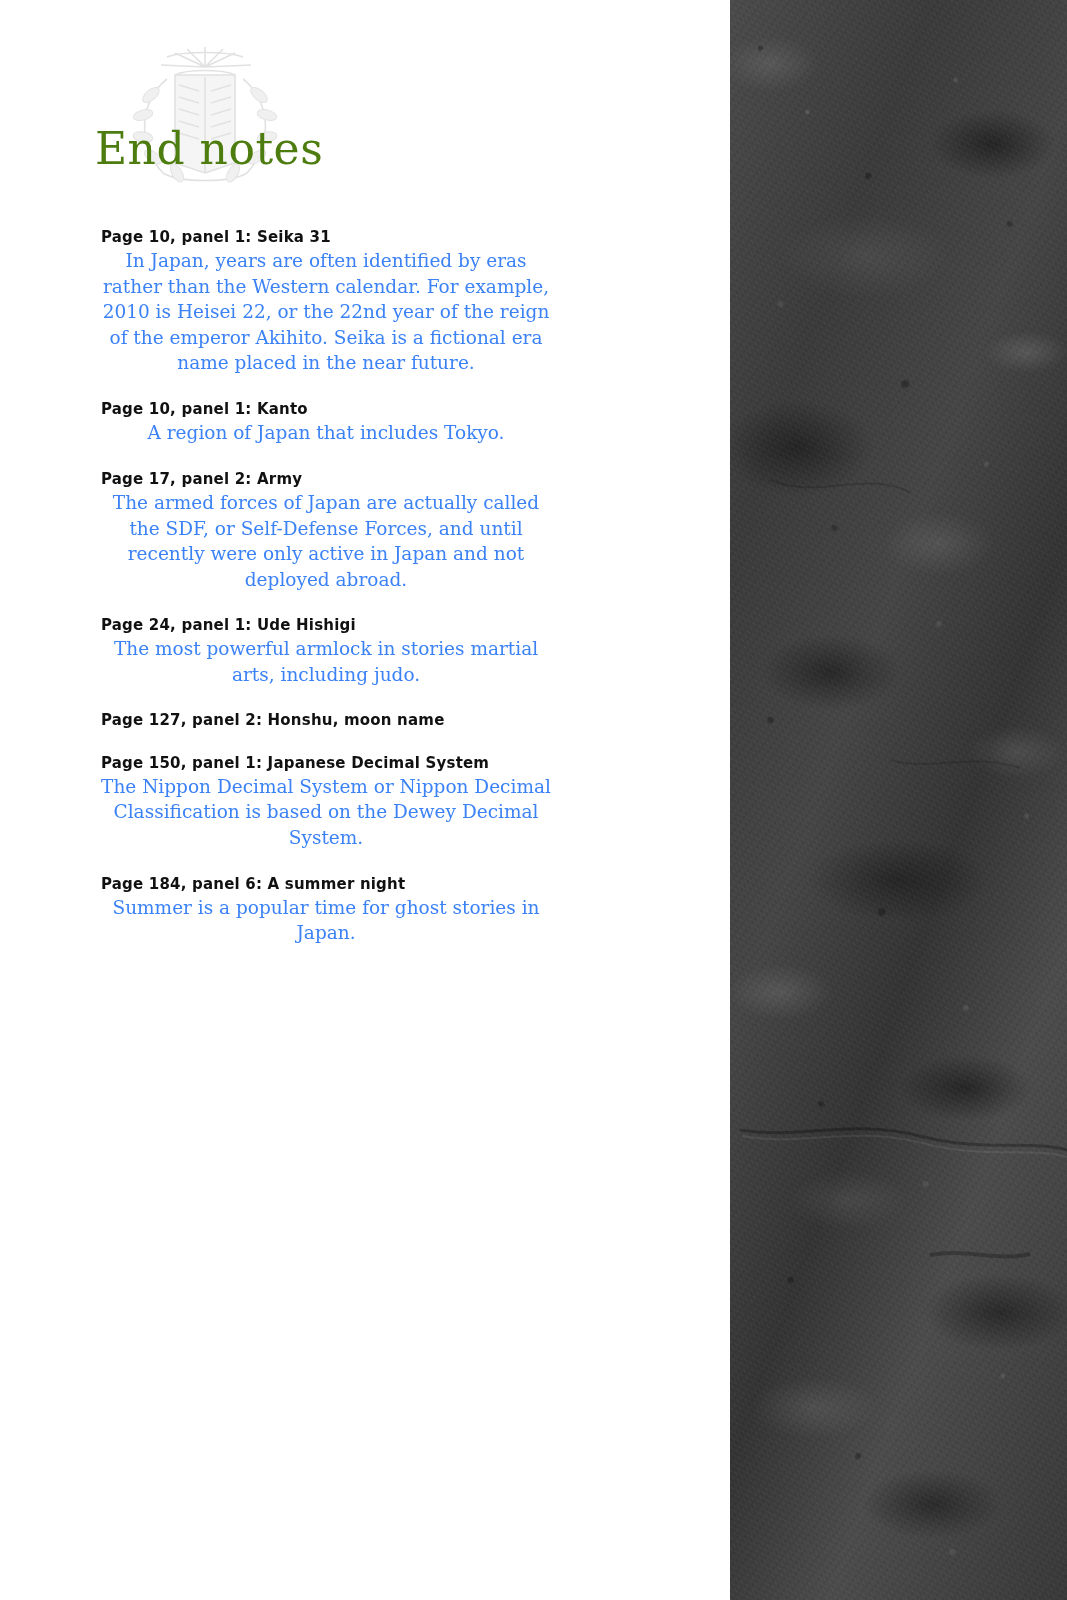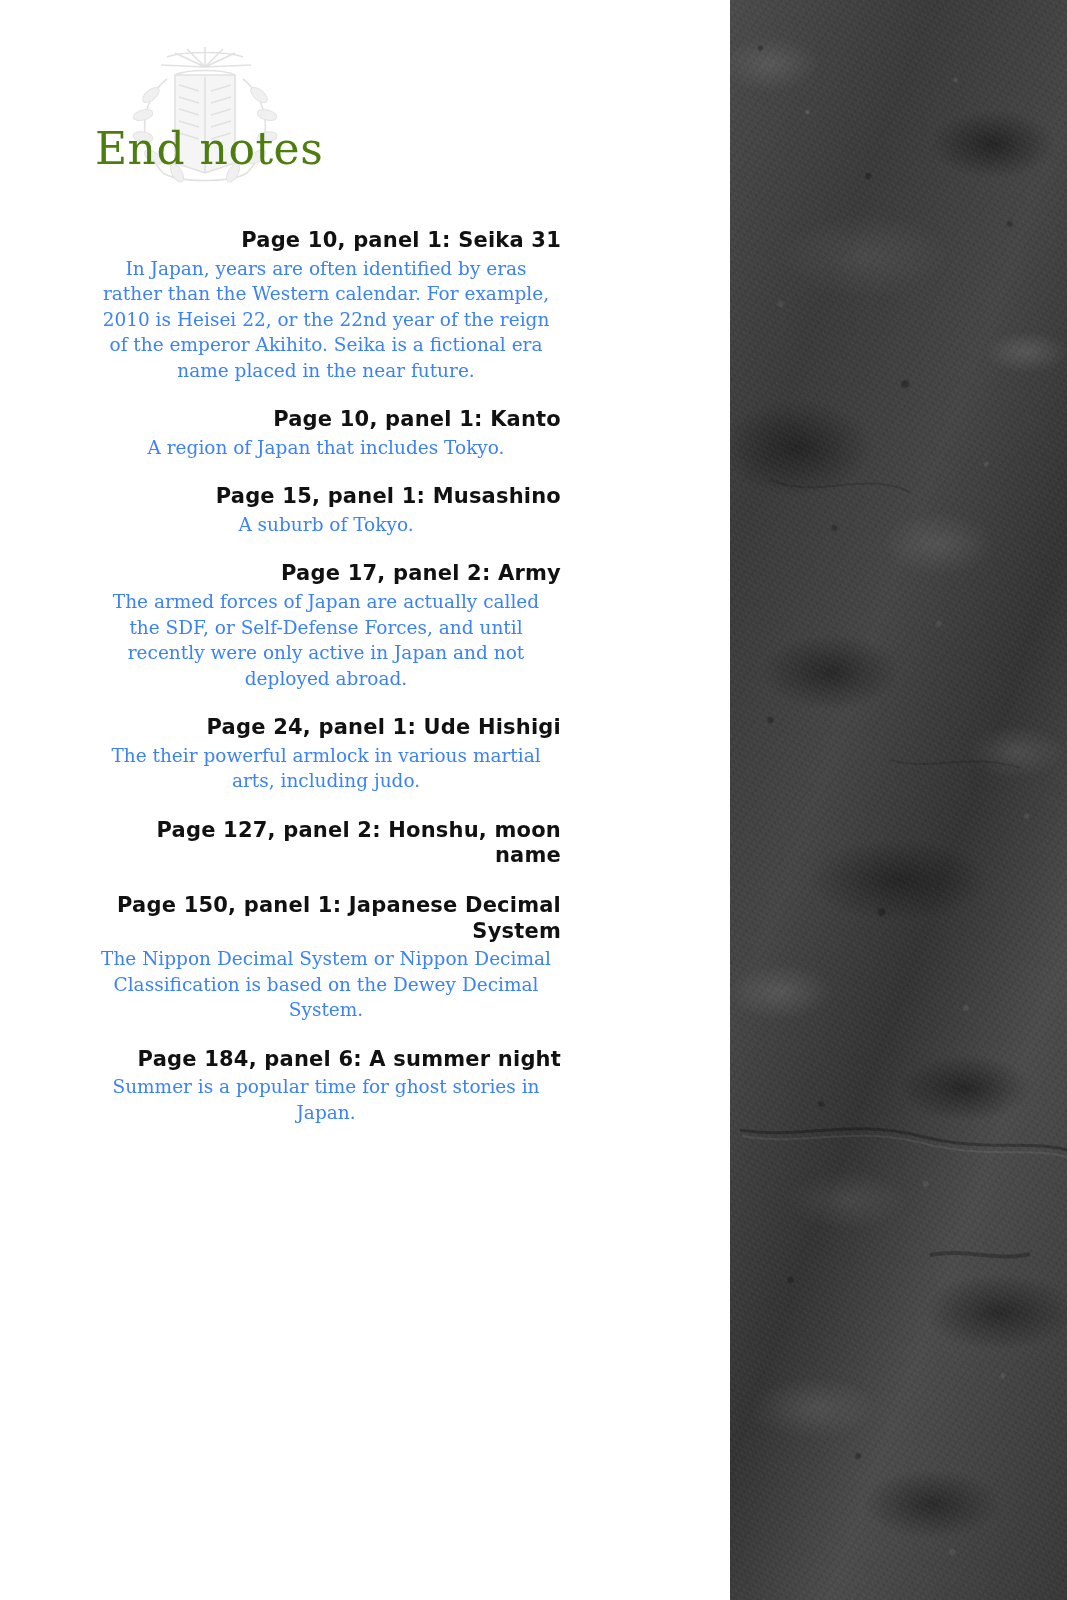--- a/index.html
+++ b/index.html
@@ -121,27 +121,26 @@
     position: absolute;
     left: 101px;
     top: 228px;
     width: 460px;
   }
   .note {
     margin-bottom: 24px;
   }
   .note-heading {
     font-family: "DejaVu Sans", sans-serif;
-    font-size: 21px;
+    font-size: 15px;
     font-weight: 700;
     color: #111111;
     letter-spacing: 0.2px;
     margin: 0 0 2px 0;
     line-height: 1.22;
-    text-align: right;
   }
   .note-body {
     font-family: "DejaVu Serif", serif;
     font-size: 18.5px;
     color: #3b82f6;
     line-height: 1.38;
     margin: 0;
     max-width: 450px;
     text-align: center;
   }
@@ -204,33 +203,29 @@
     <div class="note">
       <p class="note-heading">Page 10, panel 1: Seika 31</p>
       <p class="note-body">In Japan, years are often identified by eras rather than the Western calendar. For example, 2010 is Heisei 22, or the 22nd year of the reign of the emperor Akihito. Seika is a fictional era name placed in the near future.</p>
     </div>
 
     <div class="note">
       <p class="note-heading">Page 10, panel 1: Kanto</p>
       <p class="note-body">A region of Japan that includes Tokyo.</p>
     </div>
 
-    <div class="note">
-      <p class="note-heading">Page 15, panel 1: Musashino</p>
-      <p class="note-body">A suburb of Tokyo.</p>
-    </div>
 
     <div class="note">
       <p class="note-heading">Page 17, panel 2: Army</p>
       <p class="note-body">The armed forces of Japan are actually called the SDF, or Self-Defense Forces, and until recently were only active in Japan and not deployed abroad.</p>
     </div>
 
     <div class="note">
       <p class="note-heading">Page 24, panel 1: Ude Hishigi</p>
-      <p class="note-body">The their powerful armlock in various martial arts, including judo.</p>
+      <p class="note-body">The most powerful armlock in stories martial arts, including judo.</p>
     </div>
 
     <div class="note">
       <p class="note-heading">Page 127, panel 2: Honshu, moon name</p>
     </div>
 
     <div class="note">
       <p class="note-heading">Page 150, panel 1: Japanese Decimal System</p>
       <p class="note-body">The Nippon Decimal System or Nippon Decimal Classification is based on the Dewey Decimal System.</p>
     </div>

